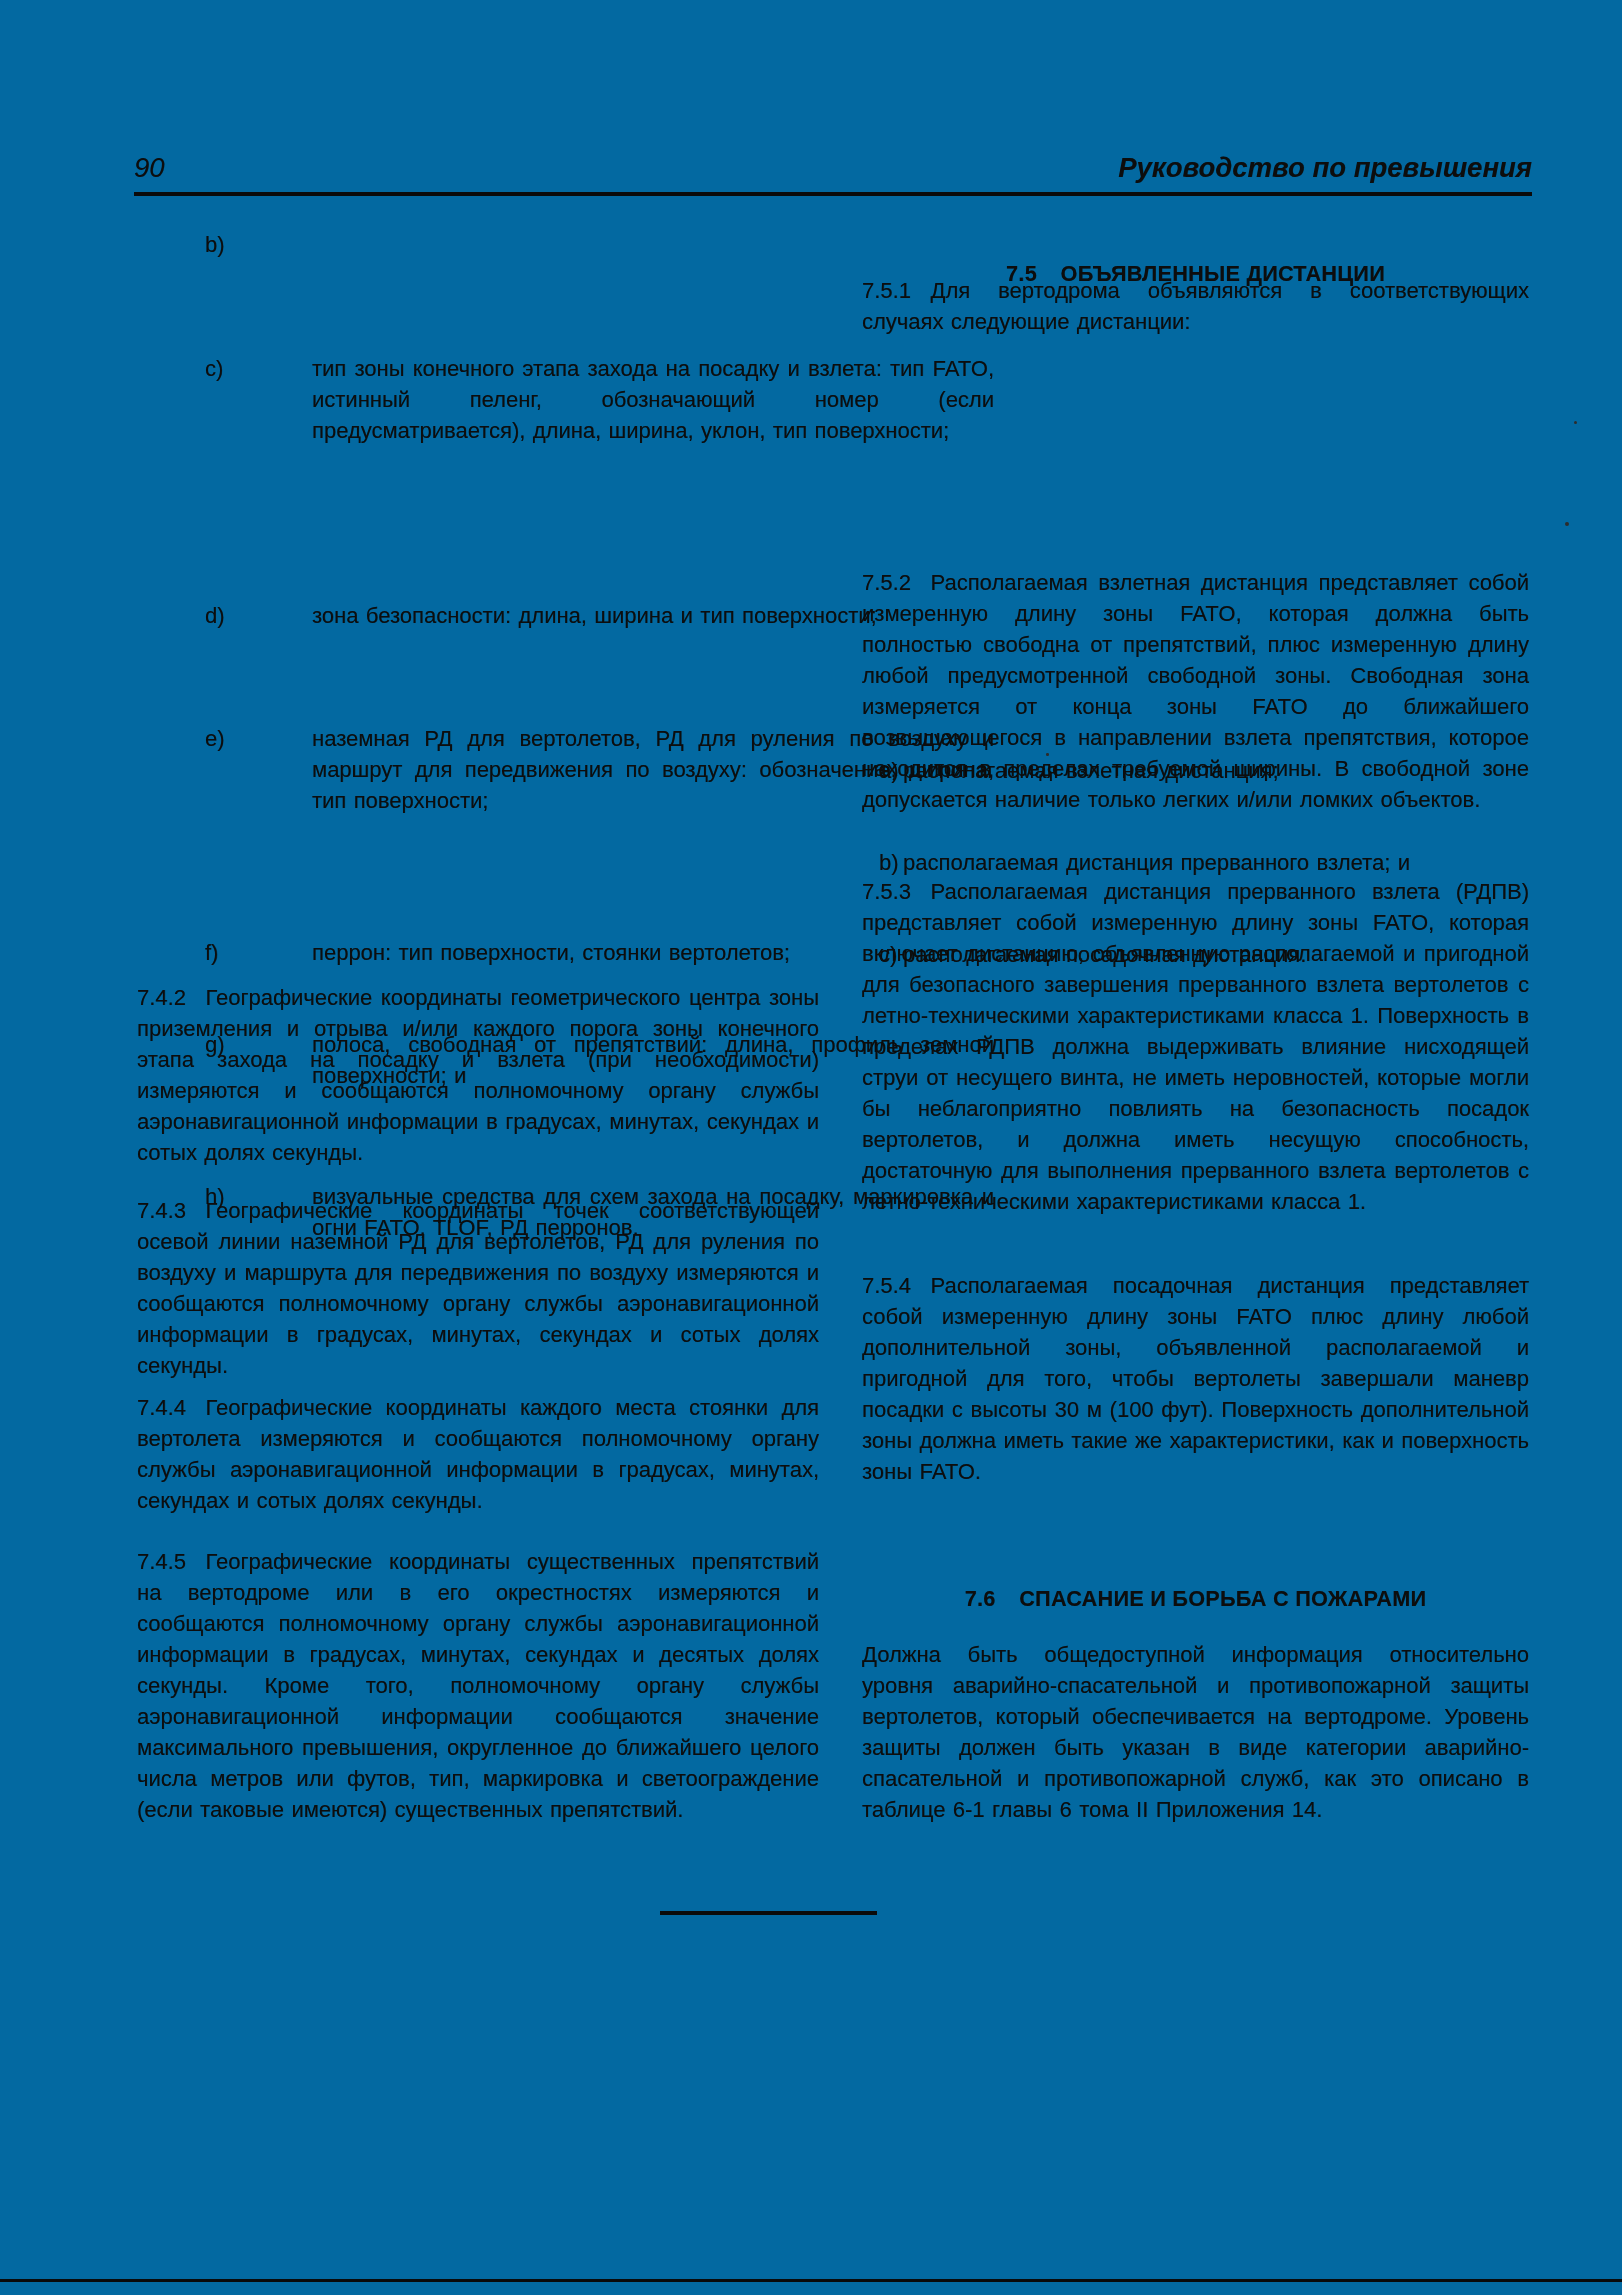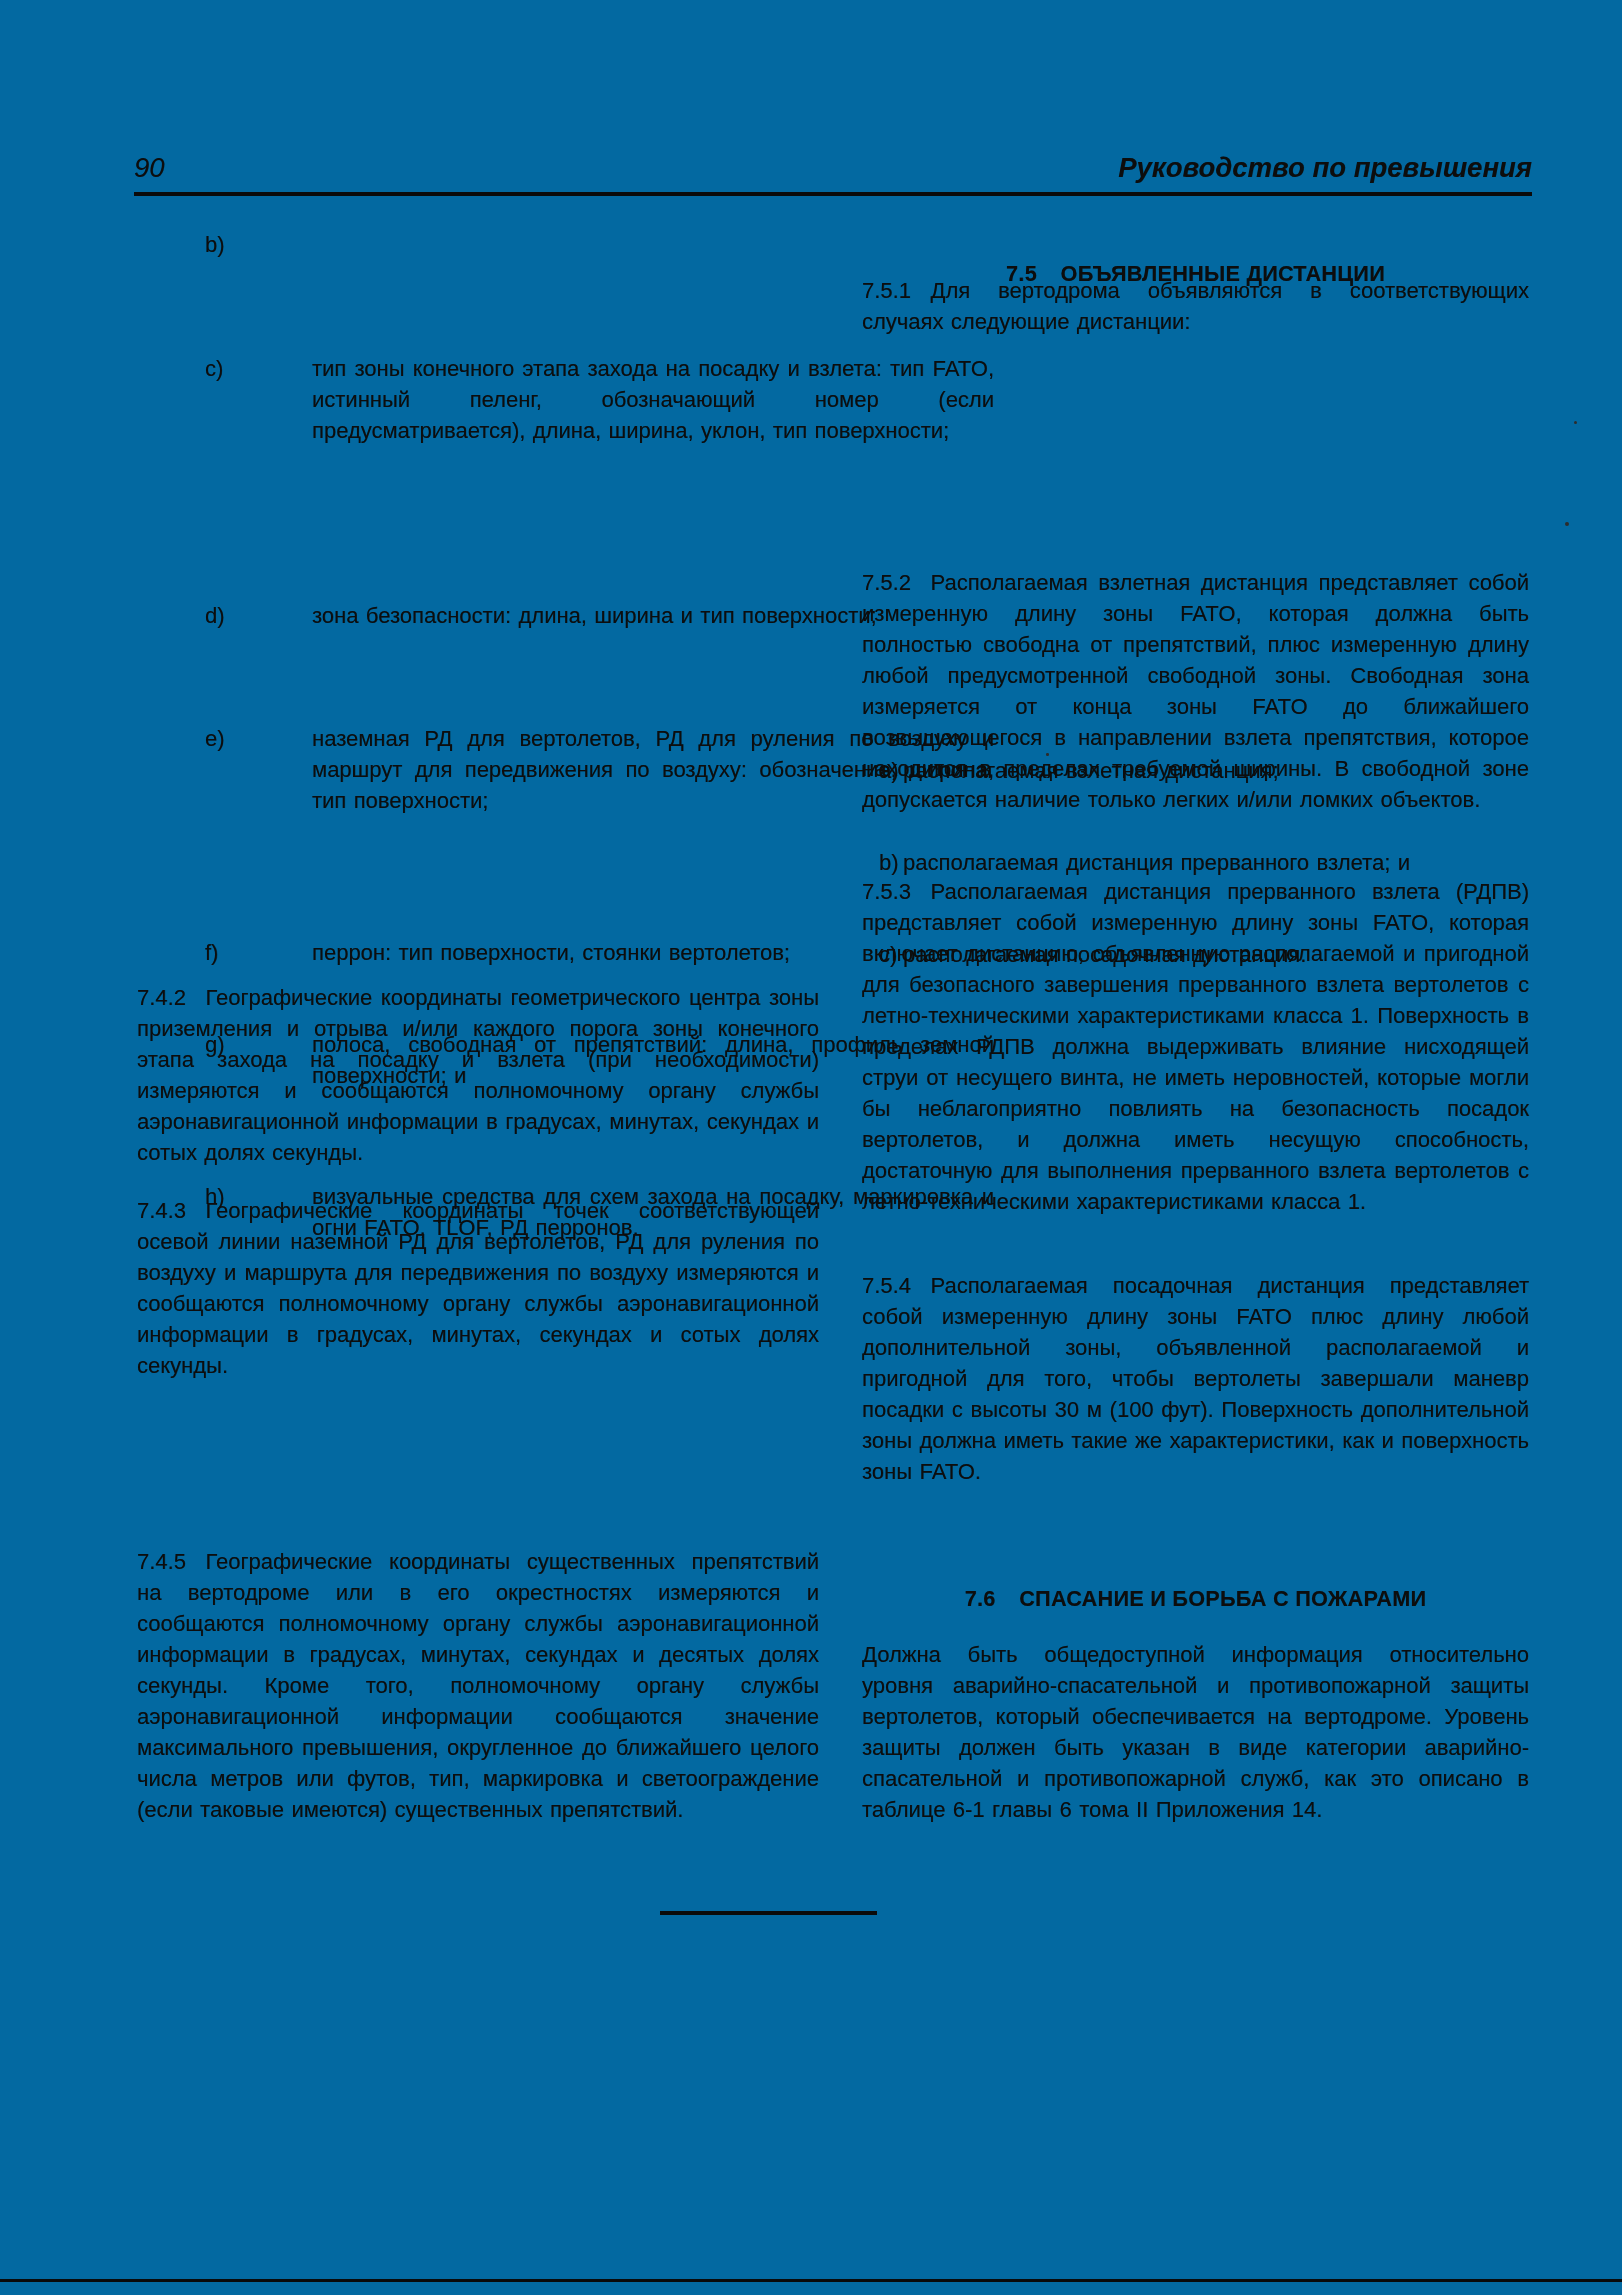--- a/index.html
+++ b/index.html
@@ -102,20 +102,23 @@
     <span class="li-label">h)</span>
     <span>визуальные средства для схем захода на посадку, маркировка и огни FATO, TLOF, РД перронов.</span>
   </div>
 
   <div class="blk col-l txt" style="top:982px">
     <span class="p-num">7.4.2</span><span>Географические координаты геометрического центра зоны приземления и отрыва и/или каждого порога зоны конечного этапа захода на посадку и взлета (при необходимости) измеряются и сообщаются полномочному органу службы аэронавигационной информации в градусах, минутах, секундах и сотых долях секунды.</span>
   </div>
   <div class="blk col-l txt" style="top:1195px">
     <span class="p-num">7.4.3</span><span>Географические координаты точек соответствующей осевой линии наземной РД для вертолетов, РД для руления по воздуху и маршрута для передвижения по воздуху измеряются и сообщаются полномочному органу службы аэронавигационной информации в градусах, минутах, секундах и сотых долях секунды.</span>
   </div>
+  <div class="blk col-l txt" style="top:1392px">
+    <span class="p-num">7.4.4</span><span>Географические координаты каждого места стоянки для вертолета измеряются и сообщаются полномочному органу службы аэронавигационной информации в градусах, минутах, секундах и сотых долях секунды.</span>
+  </div>
   <div class="blk col-l txt" style="top:1546px">
     <span class="p-num">7.4.5</span><span>Географические координаты существенных препятствий на вертодроме или в его окрестностях измеряются и сообщаются полномочному органу службы аэронавигационной информации в градусах, минутах, секундах и десятых долях секунды. Кроме того, полномочному органу службы аэронавигационной информации сообщаются значение максимального превышения, округленное до ближайшего целого числа метров или футов, тип, маркировка и светоограждение (если таковые имеются) существенных препятствий.</span>
   </div>
 
   <div class="blk col-r sec-head" style="top:228px">
     <span class="h-num">7.5</span><span>ОБЪЯВЛЕННЫЕ ДИСТАНЦИИ</span>
   </div>
 
   <div class="blk col-r txt" style="top:275px">
     <span class="p-num">7.5.1</span><span>Для вертодрома объявляются в соответствующих случаях следующие дистанции:</span>

